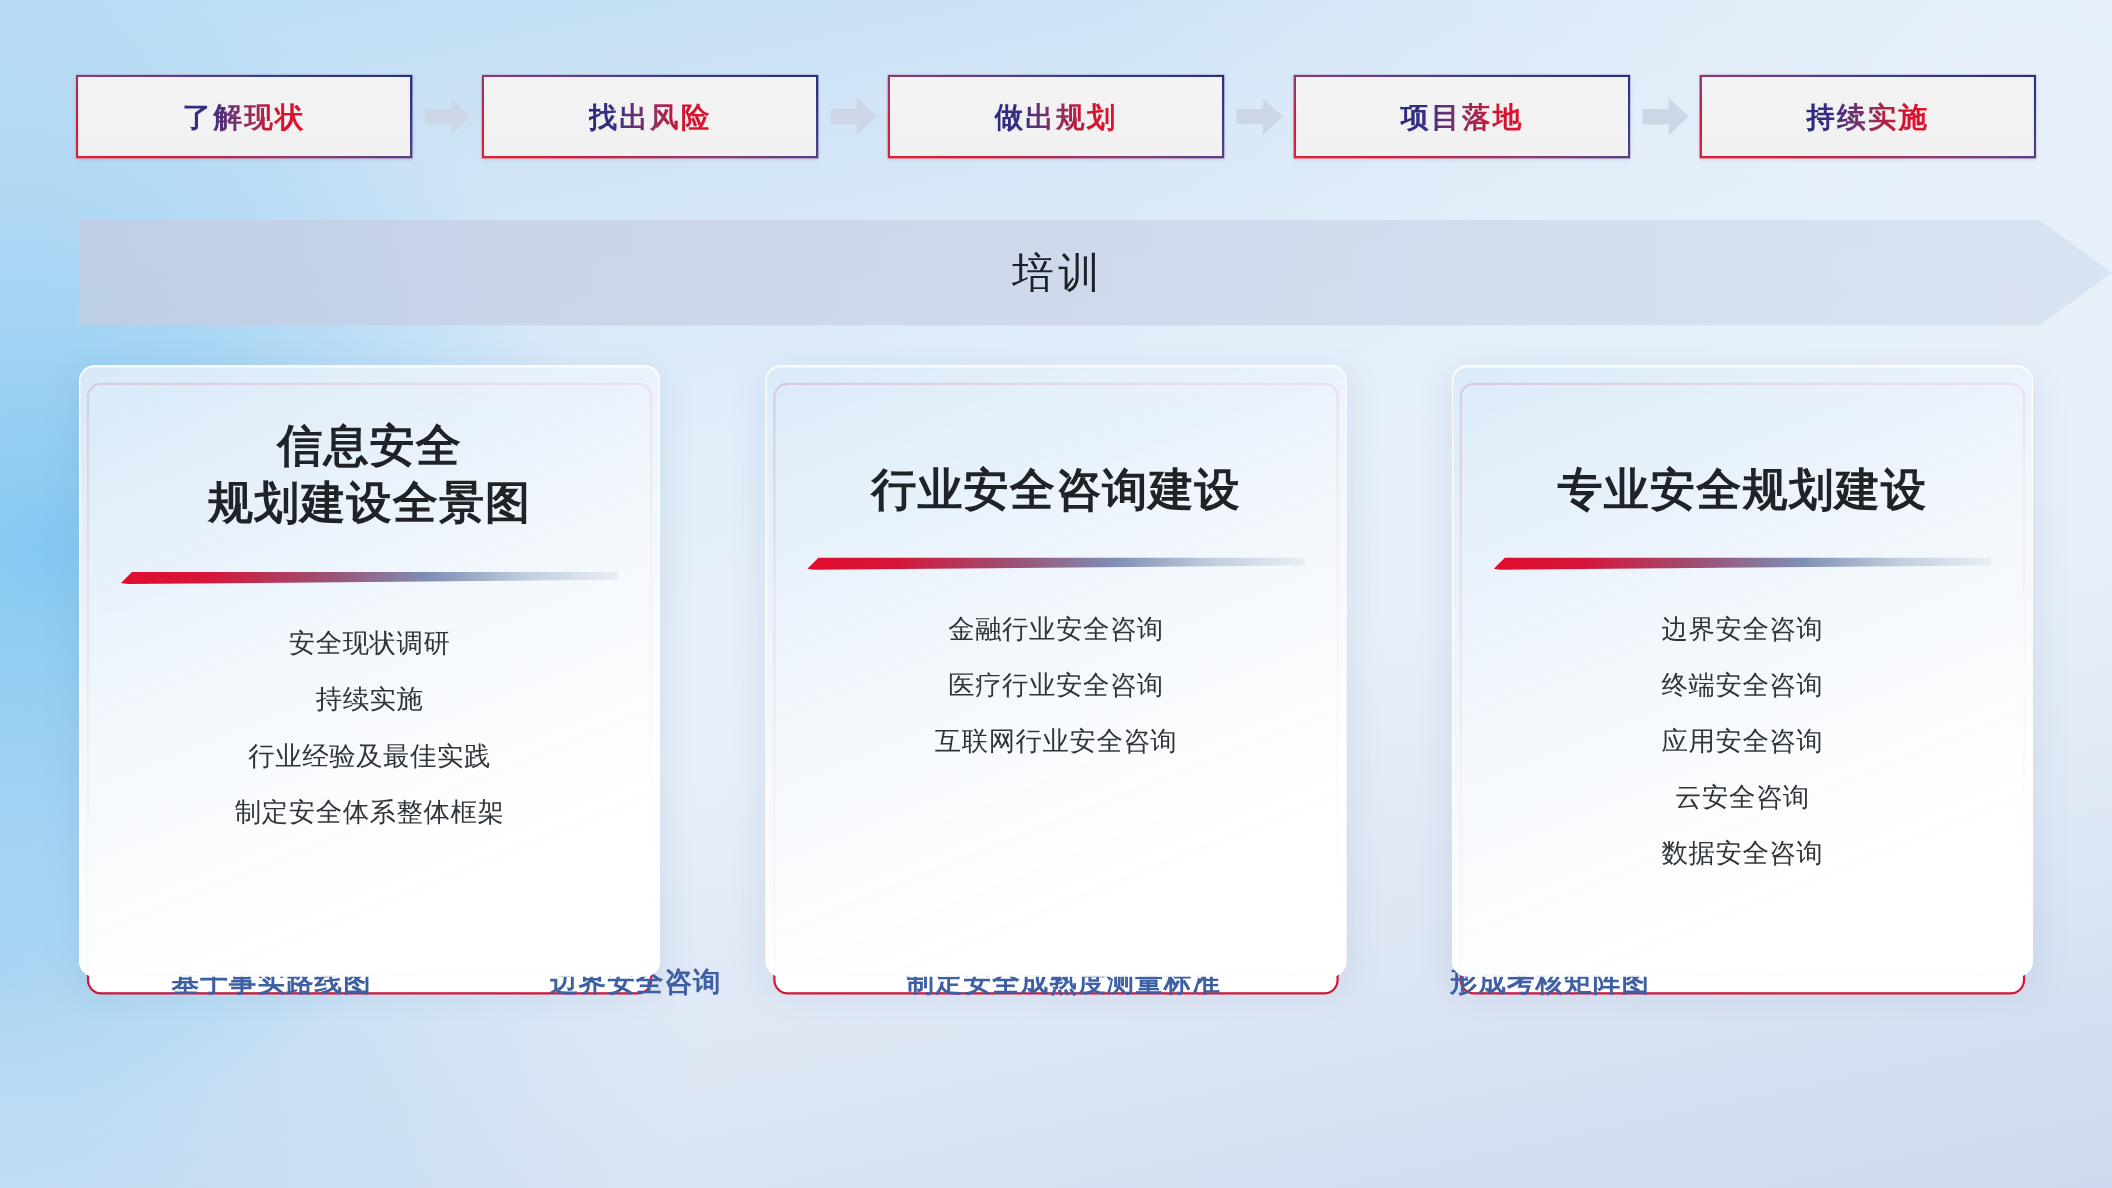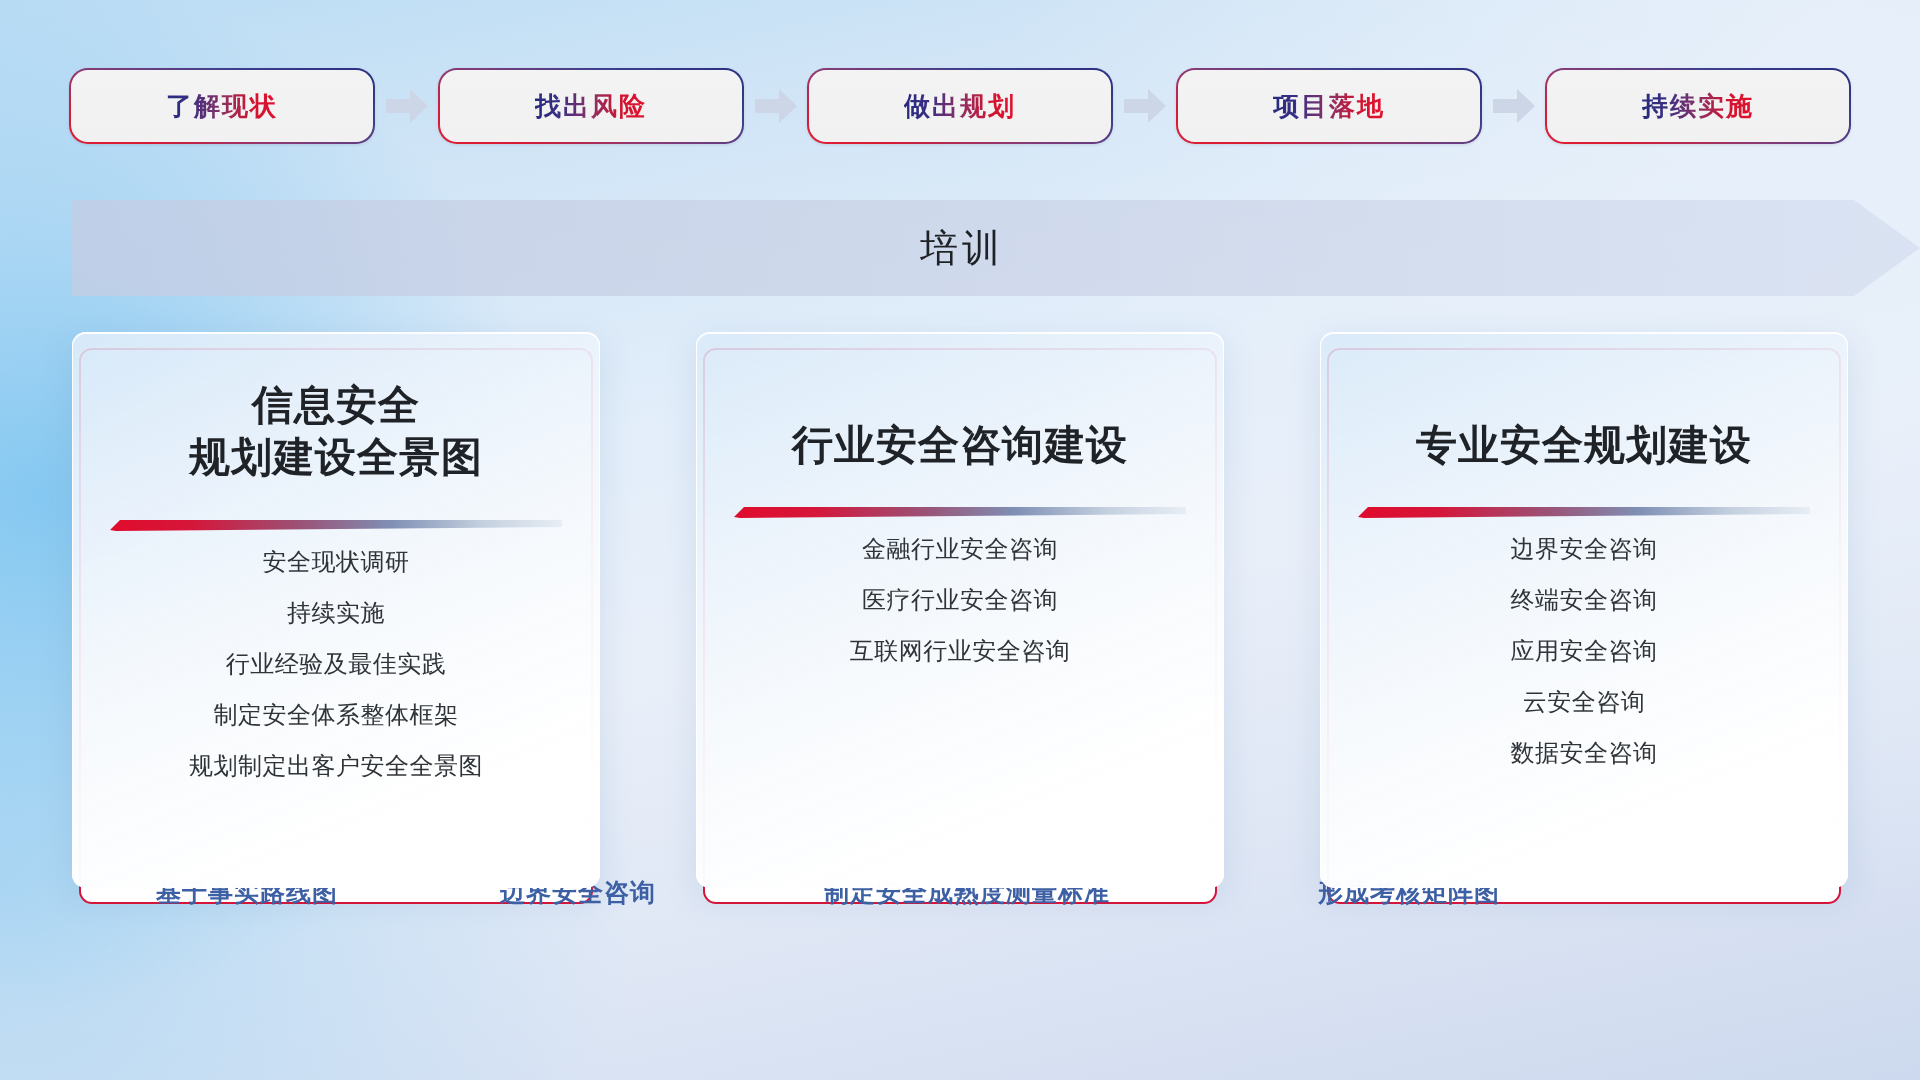--- a/index.html
+++ b/index.html
@@ -14,21 +14,21 @@
     position:relative;
   }
   .stage { position:relative; width:1920px; height:1080px; }
 
   
   .steps {
     position:absolute; left:0; top:66px; width:1920px; height:80px;
     display:flex; align-items:center; justify-content:center; gap:0;
   }
   .step-box {
-    width:306px; height:76px; border-radius:19px;
+    width:306px; height:76px; border-radius:0;
     background:#f2f2f2;
     border:2.2px solid transparent;
     background-image:
       linear-gradient(#f3f3f3,#f1f1f1),
       linear-gradient(200deg,#2b2f80 0%,#3c3f8c 28%,#8a3b74 58%,#d81b35 84%,#e01f35 100%);
     background-origin:border-box;
     background-clip:padding-box,border-box;
     display:flex; align-items:center; justify-content:center;
     box-shadow:0 1px 3px rgba(40,60,110,.13);
   }
@@ -80,21 +80,21 @@
   .card-title {
     font-size:41px; font-weight:700; color:#1f2327; text-align:center;
     line-height:1.28; letter-spacing:1px;
   }
   .card-title.two-line { margin-top:2px; }
   .card-title.one-line { margin-top:42px; }
 
   .divider { width:452px; height:22px; margin-top:30px; }
   .divider svg { display:block; }
 
-  .card-list { display:flex; flex-direction:column; align-items:center; gap:0; }
+  .card-list { margin-top:24px; display:flex; flex-direction:column; align-items:center; gap:0; }
   .card-list li { list-style:none; font-size:24px; color:#2f3439; line-height:51px; letter-spacing:.5px; white-space:nowrap; }
 
   
   .foot { position:absolute; left:0; top:876px; width:1920px; height:40px; }
   .foot-item {
     position:absolute; font-size:25px; font-weight:700; letter-spacing:1px;
     color:#3d5fa4; white-space:nowrap; transform:translateX(-50%);
   }
 </style>
 </head>
@@ -183,21 +183,20 @@
               </linearGradient>
             </defs>
             <path d="M0 16 L10 6 H452 L452 13 L6 17 Z" fill="url(#divGrad1)"></path>
           </svg>
         </div>
         <ul class="card-list">
           <li>安全现状调研</li>
           <li>持续实施</li>
           <li>行业经验及最佳实践</li>
           <li>制定安全体系整体框架</li>
-          <li>规划制定出客户安全全景图</li>
         </ul>
       </div>
     </div>
 
     <div class="card-wrap">
       <div class="card-outer"></div>
       <div class="card-inner"></div>
       <div class="card-face">
         <div class="card-title one-line">
           <div>行业安全咨询建设</div>

